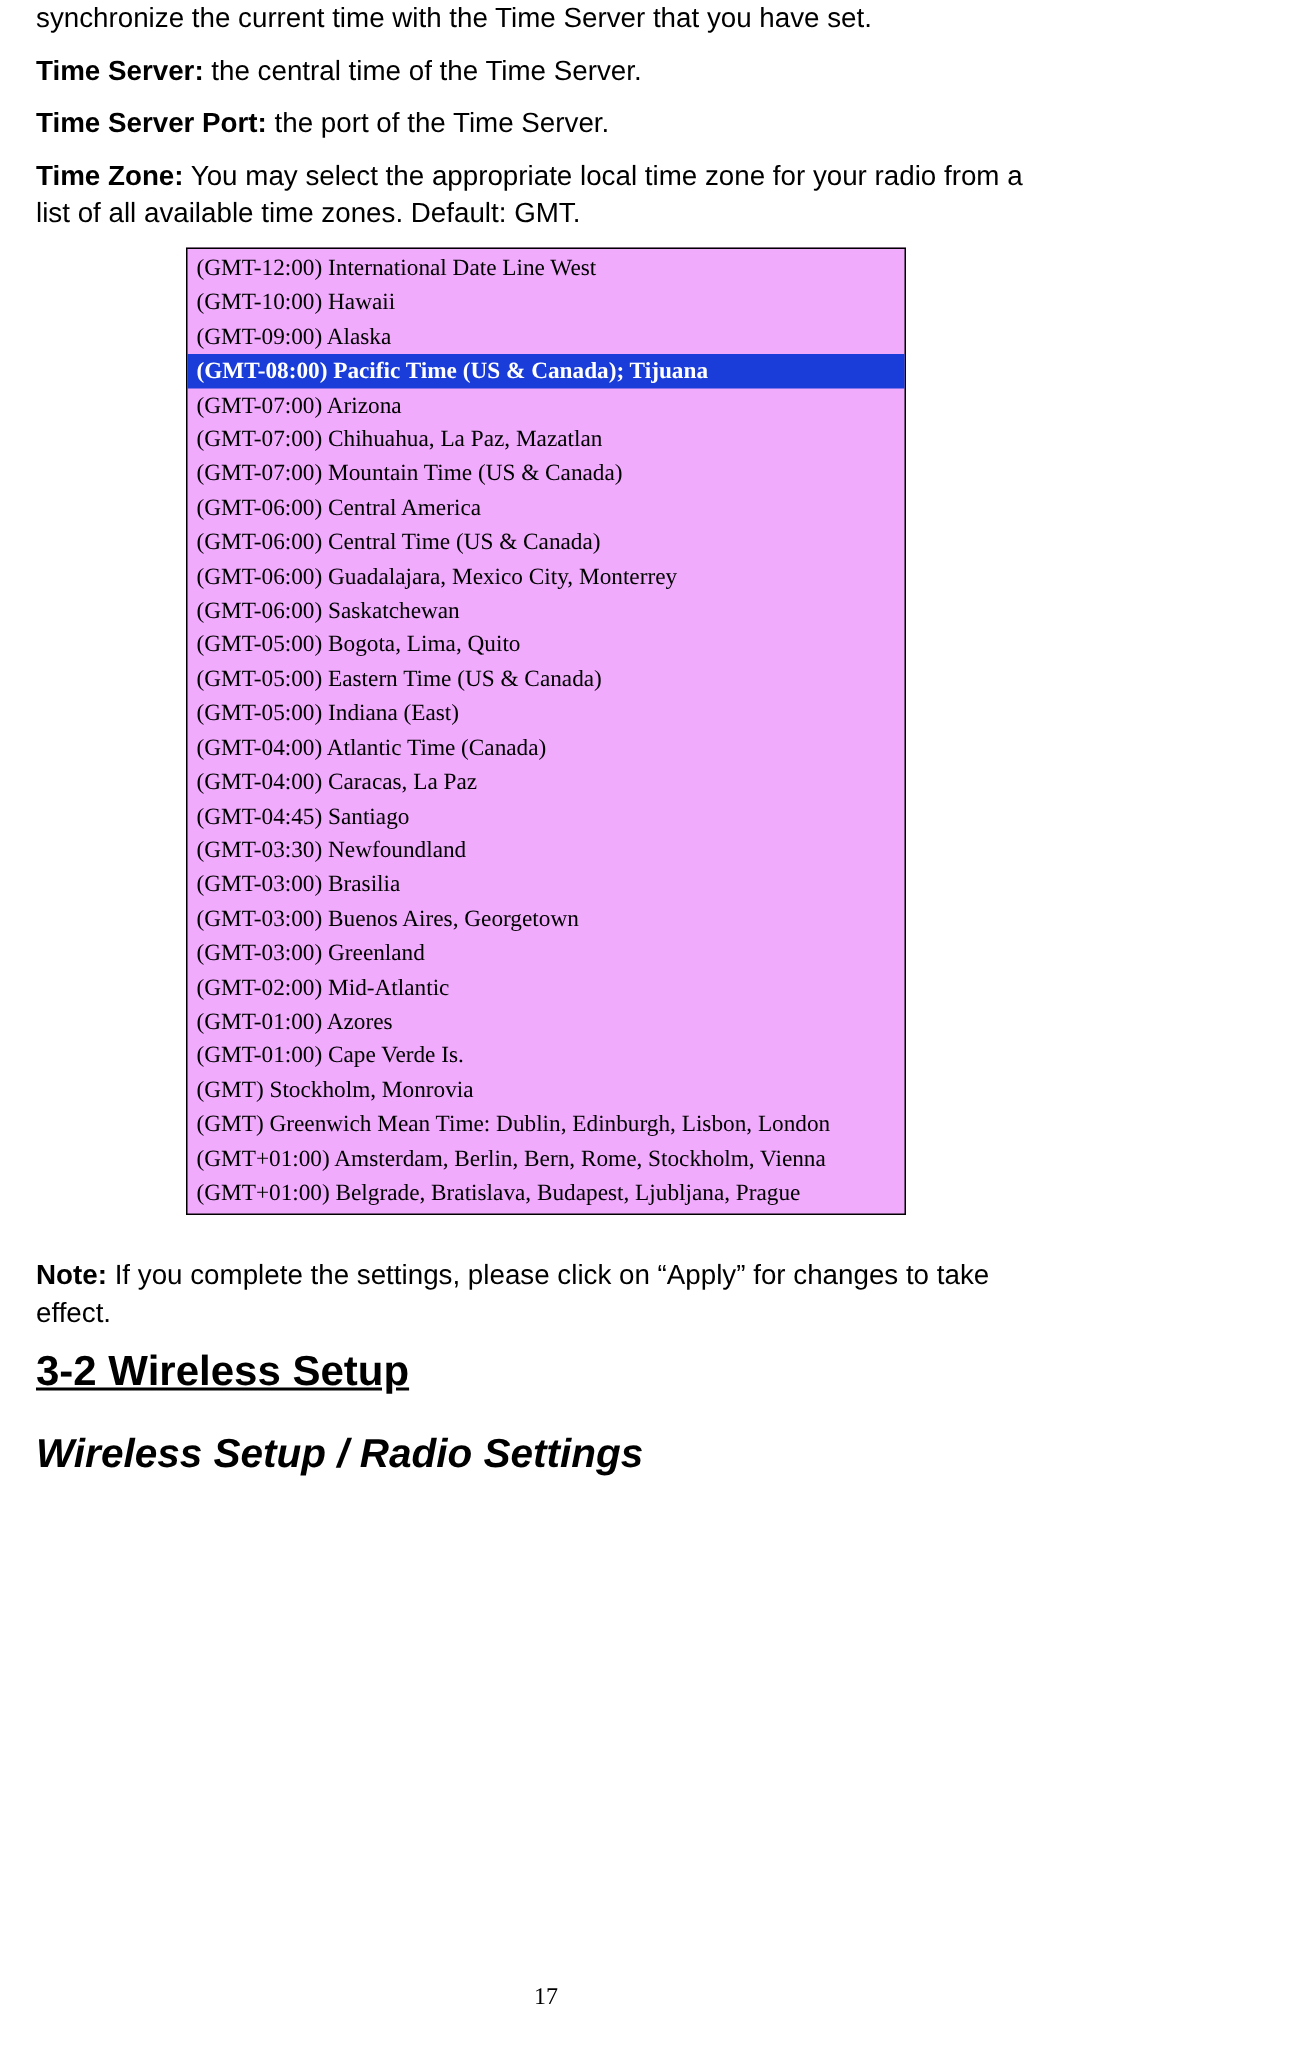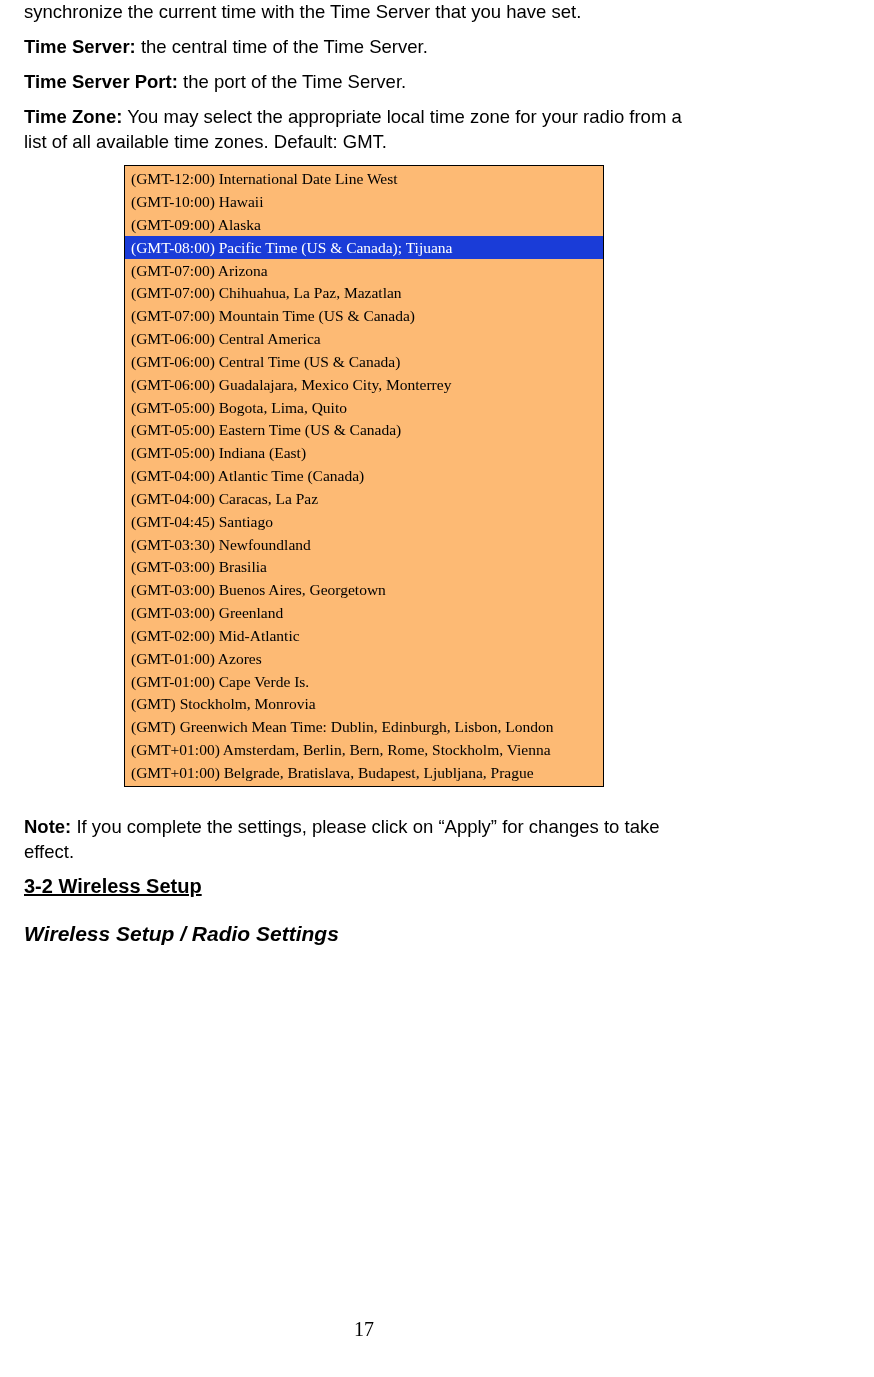--- a/index.html
+++ b/index.html
@@ -25,56 +25,57 @@
   .bold { font-weight: bold; }
   .listbox-wrap {
     display: flex;
     justify-content: center;
     margin-top: 6px;
     margin-bottom: 28px;
   }
   .listbox {
     width: 480px;
     border: 1px solid #000;
-    background: #fdba74;
+    background: #f0abfc;
     box-sizing: border-box;
     padding: 2px 0;
   }
   .tz-option {
     font-family: "Times New Roman", Times, serif;
     font-size: 15.5px;
     padding: 1.5px 6px;
     white-space: nowrap;
     overflow: hidden;
     user-select: none;
     line-height: 1.28;
   }
   .tz-option.selected {
     background: #1a3cd8;
     color: #fff;
+    font-weight: bold;
   }
   .section-heading {
-    font-size: 20px;
+    font-size: 28px;
     font-weight: bold;
     text-decoration: underline;
     margin: 10px 0 24px 0;
   }
   .subsection {
-    font-size: 21px;
+    font-size: 27px;
     font-style: italic;
     font-weight: bold;
     margin: 0 0 24px 0;
   }
   .page-number {
     position: absolute;
     bottom: 36px;
     left: 0;
     width: 100%;
     text-align: center;
-    font-size: 20px;
+    font-size: 16px;
     font-family: "Times New Roman", Times, serif;
   }
 </style>
 </head>
 <body>
 
 <div class="page">
 
   <p class="para">synchronize the current time with the Time Server that you have set.</p>
 
@@ -95,20 +96,21 @@
         <div class="tz-option">(GMT-12:00) International Date Line West</div>
         <div class="tz-option">(GMT-10:00) Hawaii</div>
         <div class="tz-option">(GMT-09:00) Alaska</div>
         <div class="tz-option selected">(GMT-08:00) Pacific Time (US &amp; Canada); Tijuana</div>
         <div class="tz-option">(GMT-07:00) Arizona</div>
         <div class="tz-option">(GMT-07:00) Chihuahua, La Paz, Mazatlan</div>
         <div class="tz-option">(GMT-07:00) Mountain Time (US &amp; Canada)</div>
         <div class="tz-option">(GMT-06:00) Central America</div>
         <div class="tz-option">(GMT-06:00) Central Time (US &amp; Canada)</div>
         <div class="tz-option">(GMT-06:00) Guadalajara, Mexico City, Monterrey</div>
+        <div class="tz-option">(GMT-06:00) Saskatchewan</div>
         <div class="tz-option">(GMT-05:00) Bogota, Lima, Quito</div>
         <div class="tz-option">(GMT-05:00) Eastern Time (US &amp; Canada)</div>
         <div class="tz-option">(GMT-05:00) Indiana (East)</div>
         <div class="tz-option">(GMT-04:00) Atlantic Time (Canada)</div>
         <div class="tz-option">(GMT-04:00) Caracas, La Paz</div>
         <div class="tz-option">(GMT-04:45) Santiago</div>
         <div class="tz-option">(GMT-03:30) Newfoundland</div>
         <div class="tz-option">(GMT-03:00) Brasilia</div>
         <div class="tz-option">(GMT-03:00) Buenos Aires, Georgetown</div>
         <div class="tz-option">(GMT-03:00) Greenland</div>

